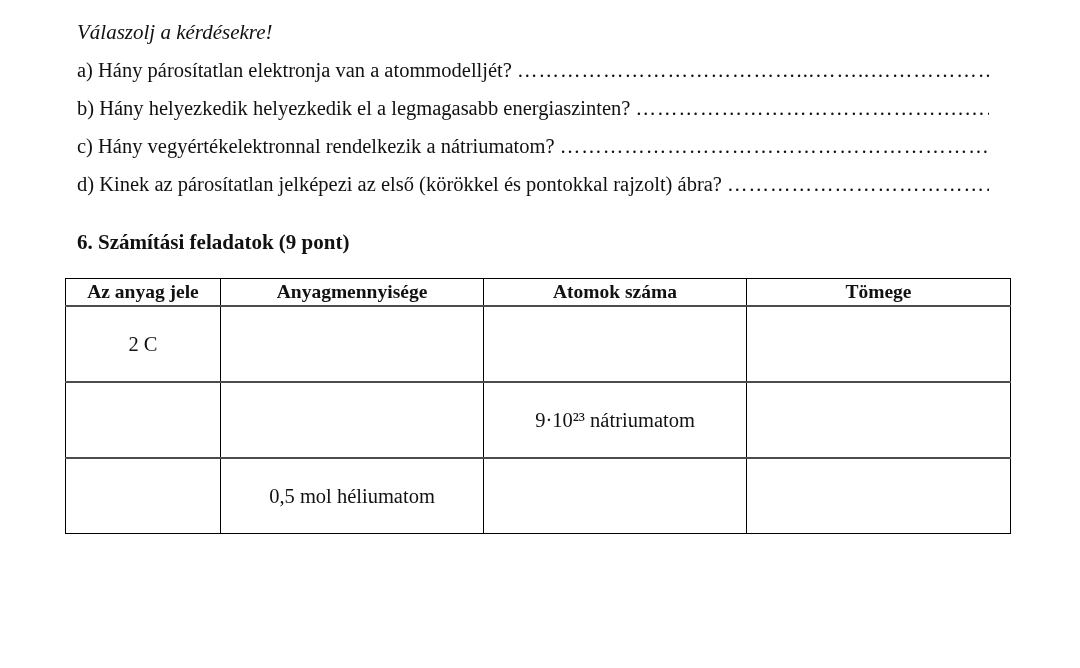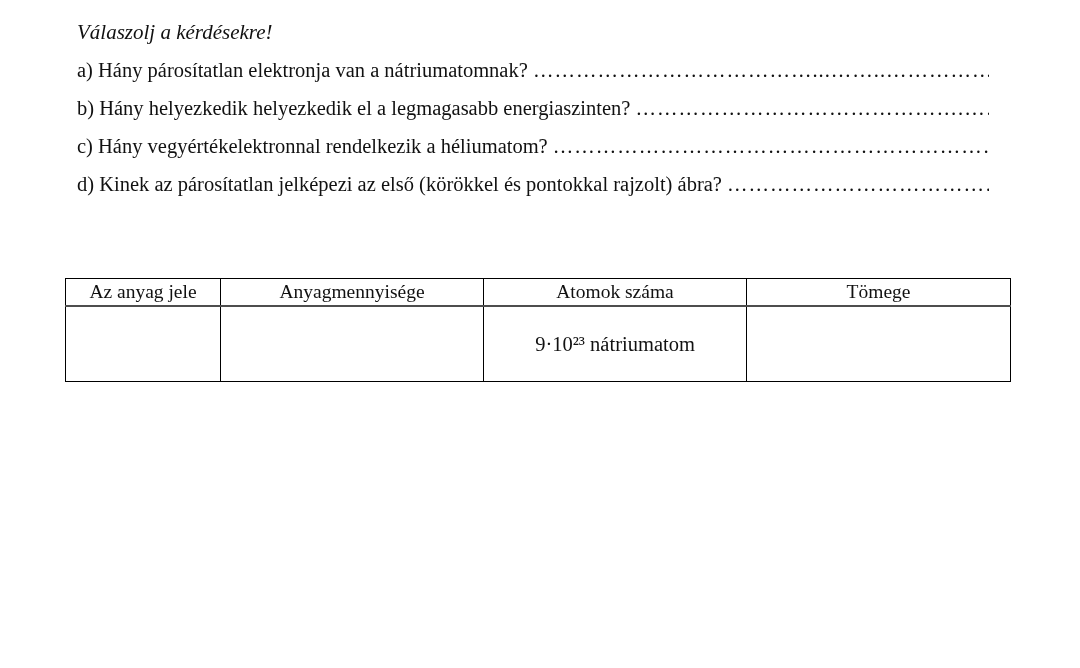--- a/index.html
+++ b/index.html
@@ -57,21 +57,21 @@
     border-left: 1.5px solid #000000;
     border-right: 1.5px solid #000000;
     padding: 0;
     text-align: center;
     vertical-align: middle;
     overflow: hidden;
   }
   .calc-table { border: 1.5px solid #000000; }
   .calc-table th {
     height: 26px;
-    font-weight: normal;
+    font-weight: bold;
     font-size: 19.5px;
     border-top: 1.5px solid #000000;
     border-bottom: 2.5px solid #4d4d4d;
   }
   .calc-table td {
     height: 74px;
     font-size: 20.5px;
   }
   .calc-table tbody tr + tr td { border-top: 2.5px solid #4d4d4d; text-align: center; }
   .col-1 { width: 154px; }
@@ -80,48 +80,61 @@
   .col-4 { width: 263px; }
 </style>
 </head>
 <body>
 
 <div id="canvas">
 
   <div class="worksheet-title">Válaszolj a kérdésekre!</div>
 
   <div class="q-line" id="q-a">
-    <span>a) Hány párosítatlan elektronja van a nátriumatomnak? </span><span class="dots">…………………………………...……..………………………………………………………………</span>
+    <span>a) Hány párosítatlan elektronja van a atommodelljét? </span><span class="dots">…………………………………...……..………………………………………………………………</span>
   </div>
 
   <div class="q-line" id="q-b">
     <span>b) Hány helyezkedik helyezkedik el a legmagasabb energiaszinten? </span><span class="dots">……………………………………….………………………………………………………………</span>
   </div>
 
   <div class="q-line" id="q-c">
-    <span>c) Hány vegyértékelektronnal rendelkezik a héliumatom? </span><span class="dots">……………………………………………………………………………………………………………</span>
+    <span>c) Hány vegyértékelektronnal rendelkezik a nátriumatom? </span><span class="dots">……………………………………………………………………………………………………………</span>
   </div>
 
   <div class="q-line" id="q-d">
     <span>d) Kinek az párosítatlan jelképezi az első (körökkel és pontokkal rajzolt) ábra? </span><span class="dots">………………………………………………………………………………</span>
   </div>
 
+  <div class="section-heading">6. Számítási feladatok (9 pont)</div>
 
   <table class="calc-table">
     <thead>
       <tr>
         <th class="col-1">Az anyag jele</th>
         <th class="col-2">Anyagmennyisége</th>
         <th class="col-3">Atomok száma</th>
         <th class="col-4">Tömege</th>
       </tr>
     </thead>
     <tbody>
       <tr>
+        <td>2 C</td>
+        <td></td>
+        <td></td>
+        <td></td>
+      </tr>
+      <tr>
         <td></td>
         <td></td>
         <td>9·10²³ nátriumatom</td>
+        <td></td>
+      </tr>
+      <tr>
+        <td></td>
+        <td>0,5 mol héliumatom</td>
+        <td></td>
         <td></td>
       </tr>
     </tbody>
   </table>
 
 </div>
 
 </body></html>

